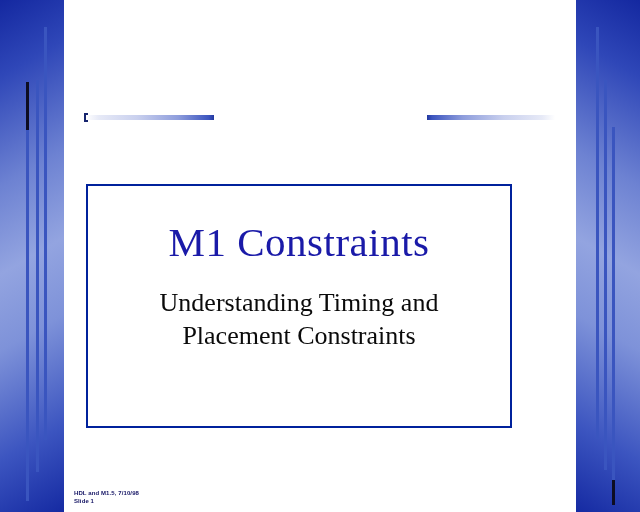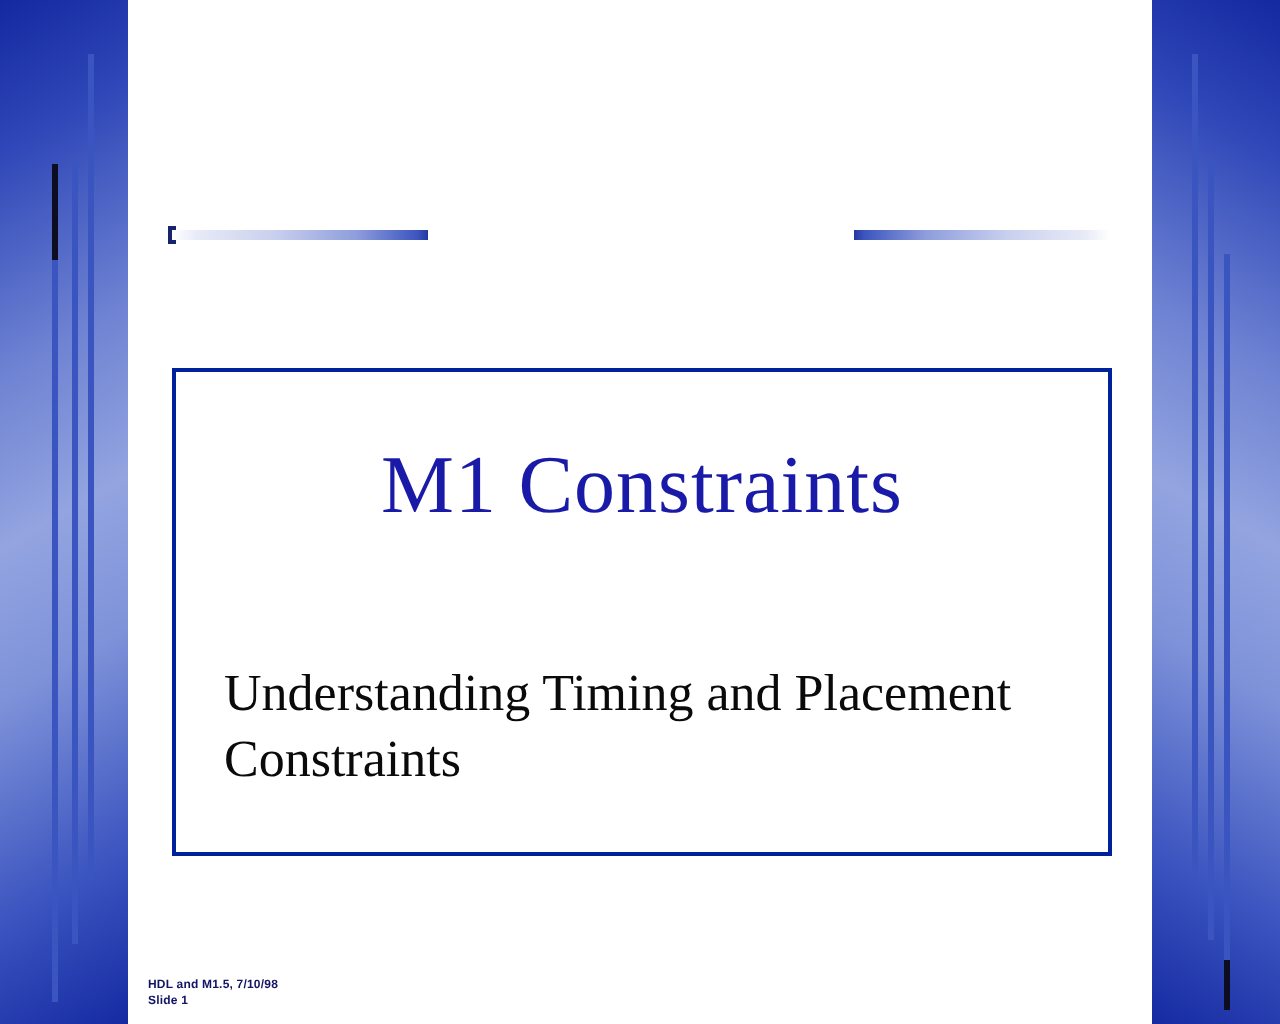--- a/index.html
+++ b/index.html
@@ -97,21 +97,21 @@
         #c9d0ee 60%,
         #e7eaf7 90%,
         #ffffff 100%);
   }
 
   
   #content-frame {
     position: absolute;
     left: 86px;
     top: 184px;
-    width: 470px;
+    width: 426px;
     height: 244px;
     border: 2px solid #00219c;
     box-sizing: border-box;
     background: transparent;
   }
 
   #slide-title {
     position: absolute;
     left: 0;
     right: 0;
@@ -123,26 +123,25 @@
     letter-spacing: 0.5px;
     font-family: "Liberation Serif", "DejaVu Serif", serif;
     white-space: nowrap;
   }
 
   #slide-subtitle {
     position: absolute;
     left: 24px;
     right: 24px;
     top: 100px;
-    text-align: left;
+    text-align: center;
     color: #0a0a0a;
     font-size: 26px;
     line-height: 1.28;
     font-family: "Liberation Serif", "DejaVu Serif", serif;
-    margin-top: 44px;
   }
 
   
   #footer {
     position: absolute;
     left: 74px;
     top: 489px;
     font-family: "Liberation Sans", "DejaVu Sans", sans-serif;
     font-size: 6px;
     font-weight: bold;

